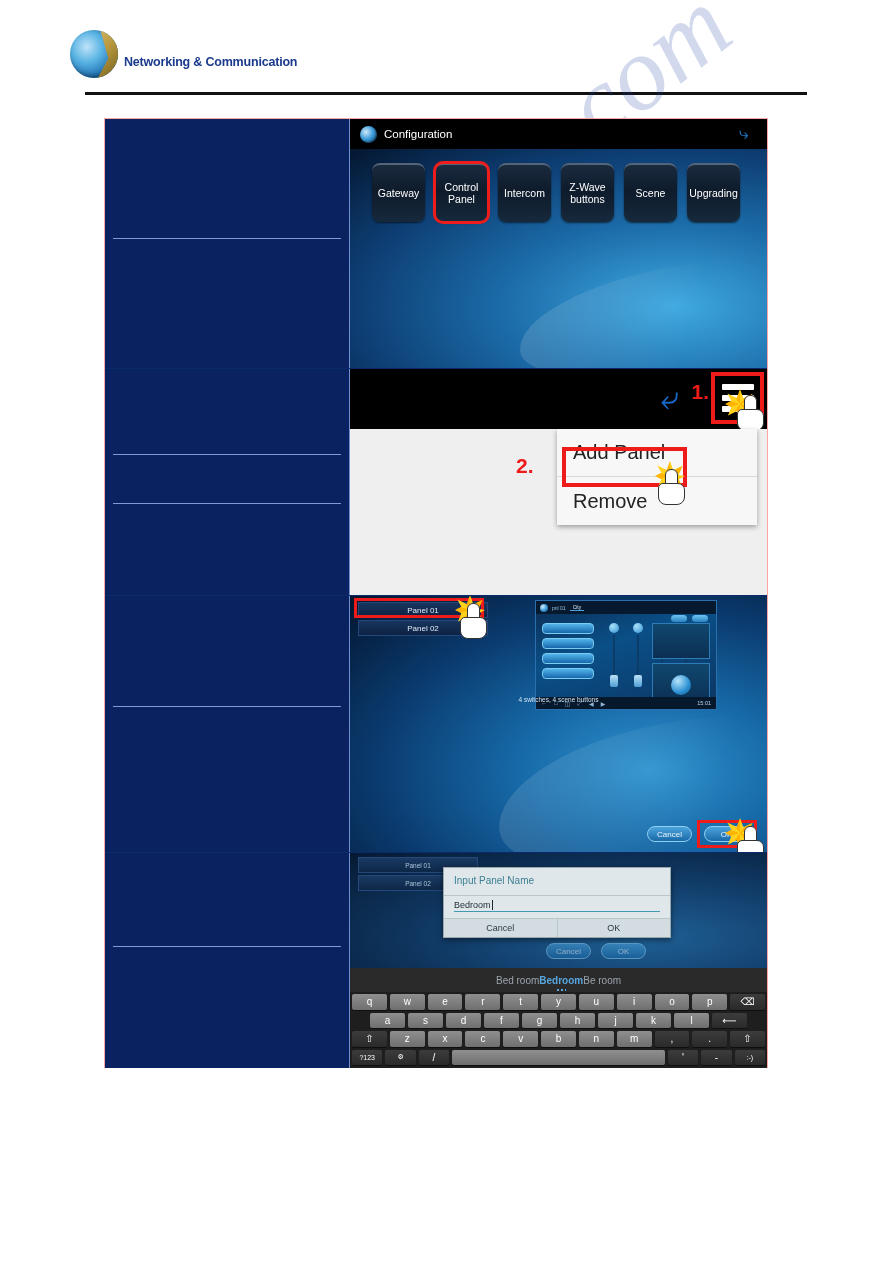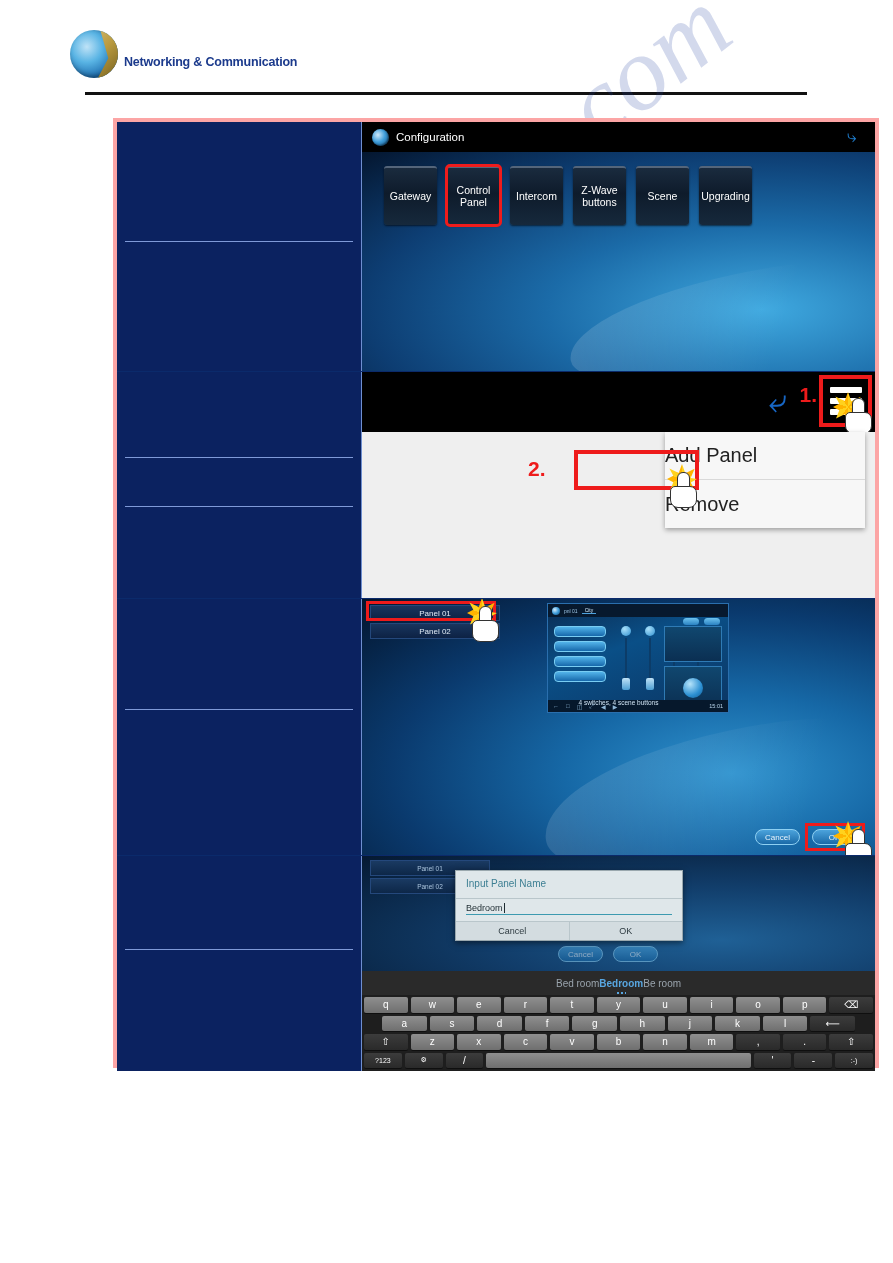--- a/index.html
+++ b/index.html
@@ -40,23 +40,23 @@
   .logo-tag{
     font-size:12.5px;font-weight:bold;color:#1b3a8c;
     letter-spacing:-.2px;margin-top:17px;
   }
   .header-rule{
     position:absolute;left:85px;top:92px;width:722px;height:3px;background:#111;
   }
 
   
   .manual-table{
-    position:absolute;left:113px;top:118px;
-    width:766px;height:950px;
-    border:4px solid #fca5a5;
+    position:absolute;left:104px;top:118px;
+    width:664px;height:950px;
+    border:1px solid #fca5a5;
     box-sizing:border-box;
   }
   .trow{
     display:flex;width:100%;box-sizing:border-box;
     border-bottom:1px solid #0b2a6b;
   }
   .trow:last-child{border-bottom:none;}
   .row1{height:250px;}
   .row2{height:227px;}
   .row3{height:257px;}
@@ -104,21 +104,21 @@
     background:linear-gradient(115deg,rgba(255,255,255,.16),rgba(255,255,255,0) 60%);
     border-radius:60% 40% 55% 45%/60% 50% 50% 40%;
     transform:rotate(-9deg);
   }
   .cfg-grid{
     position:absolute;left:22px;top:14px;right:10px;
     display:flex;flex-direction:column;gap:12px;
   }
   .cfg-rowbtns{display:flex;gap:10px;}
   .cfg-btn{
-    width:53px;height:59px;border-radius:3px;
+    width:53px;height:59px;border-radius:8px;
     background:linear-gradient(180deg,#1a2b3e 0%,#0e1b2b 45%,#16293c 100%);
     border-top:2px solid #54657a;
     display:flex;align-items:center;justify-content:center;text-align:center;
     color:#fff;font-size:10.5px;line-height:11.5px;padding:2px;
     box-sizing:border-box;
     box-shadow:0 1px 2px rgba(0,0,0,.6);
   }
   .cfg-btn.dim{background:linear-gradient(180deg,#2b4055 0%,#1d3247 60%,#27415a 100%);}
   .cfg-btn.hl{outline:3px solid #ef1c1c;outline-offset:-1px;}
 
@@ -146,21 +146,21 @@
     position:absolute;left:7px;top:8px;width:32px;
     display:flex;flex-direction:column;gap:5px;
   }
   .ham-lines i{display:block;height:6px;background:#fff;border-radius:1px;}
   .menu-body{position:absolute;left:0;top:60px;right:0;bottom:0;background:#efefef;}
   .menu-pop{
     position:absolute;right:10px;top:60px;width:200px;background:#f7f7f7;
     box-shadow:0 2px 5px rgba(0,0,0,.35);
   }
   .menu-item{
-    height:48px;display:flex;align-items:center;padding-left:0;
+    height:48px;display:flex;align-items:center;padding-left:16px;
     font-size:20px;color:#222;box-sizing:border-box;
   }
   .menu-item.sep{border-bottom:1px solid #d9d9d9;}
   .menu-hl{
     position:absolute;left:212px;top:78px;width:125px;height:40px;
     border:4px solid #ee1b1b;box-sizing:border-box;
   }
   .burst{
     position:absolute;width:30px;height:30px;
     background:

